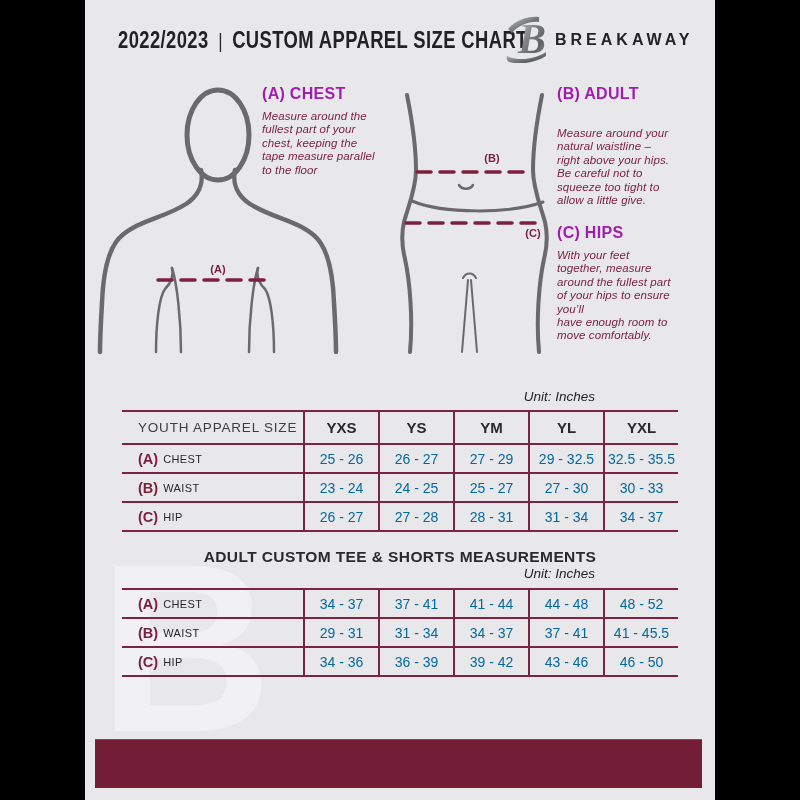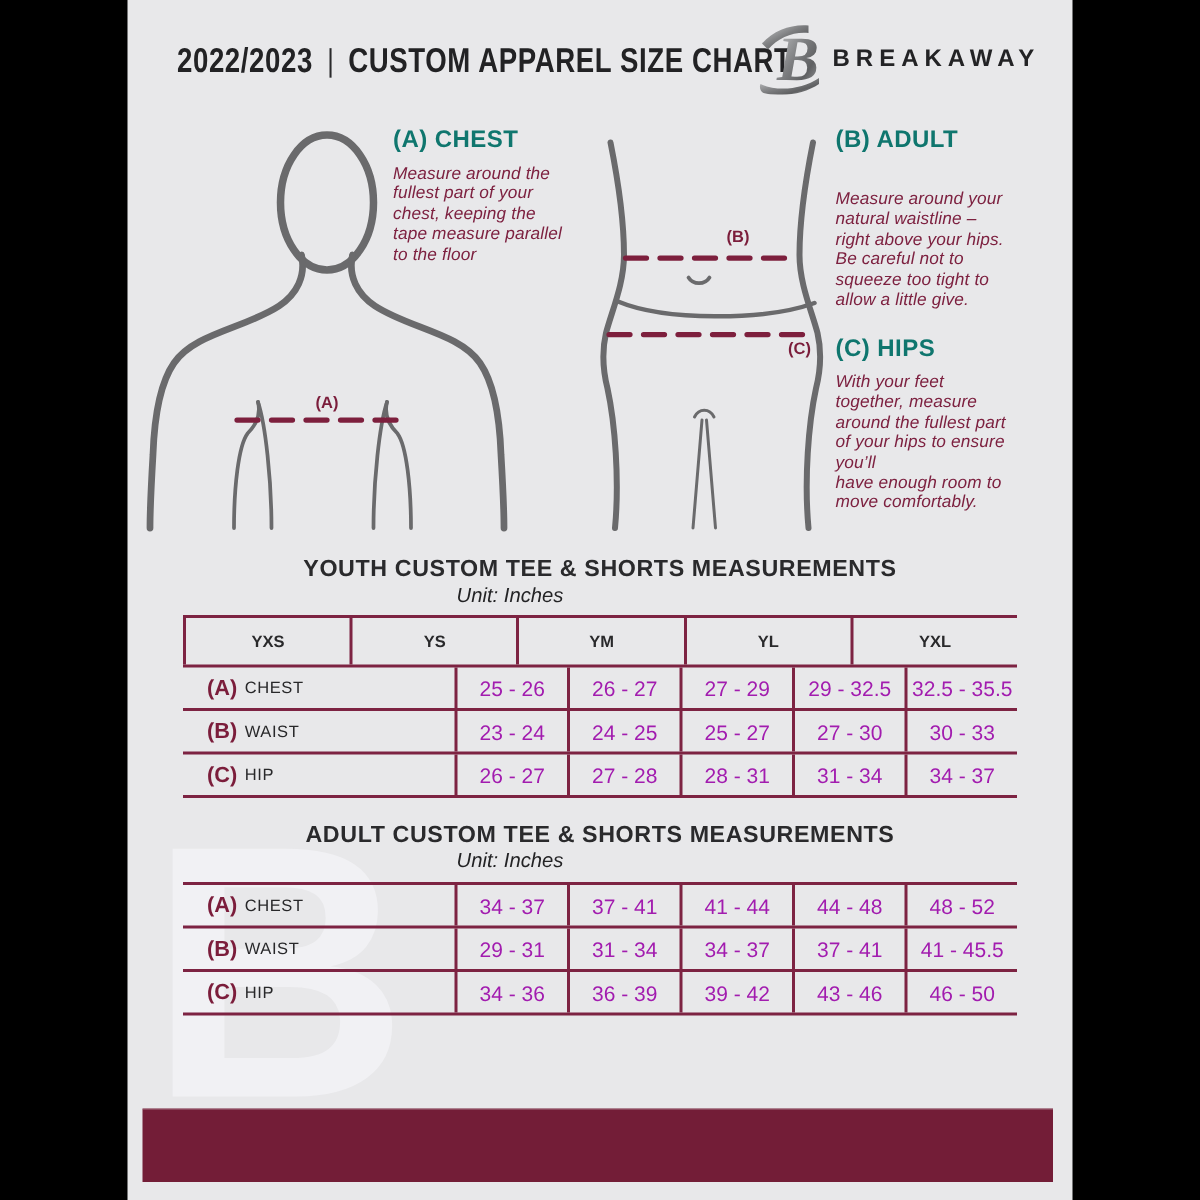--- a/index.html
+++ b/index.html
@@ -15,44 +15,44 @@
   .hdr{position:absolute;left:33px;top:27px;display:flex;align-items:center;gap:9px;
     transform:scaleX(0.8);transform-origin:left center;white-space:nowrap;z-index:2;}
   .hdr-year,.hdr-title{font-size:23px;font-weight:bold;color:#222224;letter-spacing:0.5px;}
   .hdr-sep{font-size:21px;color:#2a2a2c;font-weight:normal;padding:0 3px;}
   .logo{position:absolute;left:421px;top:13px;width:46px;height:50px;z-index:2;}
   .brand{position:absolute;left:470px;top:31px;font-size:16px;font-weight:bold;
     letter-spacing:4px;color:#232325;z-index:2;}
 
   
   .figs{position:absolute;left:0;top:75px;width:630px;height:290px;z-index:1;}
-  .g-head{position:absolute;font-size:16px;font-weight:bold;color:#0f766e;letter-spacing:0.3px;z-index:2;}
+  .g-head{position:absolute;font-size:16px;font-weight:bold;color:#a21caf;letter-spacing:0.3px;z-index:2;}
   .g-txt{position:absolute;font-size:11.5px;font-style:italic;color:#7d2140;line-height:13.4px;
     white-space:pre-line;z-index:2;letter-spacing:0.1px;}
   .marker{position:absolute;width:40px;text-align:center;font-size:11px;font-weight:bold;color:#7b1d3b;z-index:2;}
 
   
   .sec-title{position:absolute;left:0;width:630px;text-align:center;font-size:15.5px;
     font-weight:bold;color:#2a2a2c;letter-spacing:0.4px;z-index:1;}
-  .sec-unit{position:absolute;left:0;width:510px;text-align:center;font-size:13.5px;
+  .sec-unit{position:absolute;left:0;width:510px;text-align:right;font-size:13.5px;
     font-style:italic;color:#232325;z-index:1;}
 
   
   .tbl{position:absolute;left:37px;width:556px;border-top:2px solid #7d2342;
     border-bottom:2px solid #7d2342;z-index:1;}
   .tr{display:flex;height:27px;border-bottom:2px solid #7d2342;}
   .tr.th{height:31px;}
   .tr:last-child{border-bottom:none;}
   .c0{width:181px;display:flex;align-items:center;padding-left:16px;box-sizing:border-box;}
   .cv{flex:1;border-left:2px solid #7d2342;display:flex;align-items:center;justify-content:center;}
   .hdr0{font-size:13.5px;color:#3e3e40;letter-spacing:0.8px;}
-  .szh{font-weight:bold;font-size:11px;color:#29292b;}
+  .szh{font-weight:bold;font-size:15px;color:#29292b;}
   .pfx{font-weight:bold;color:#7b1d3b;margin-right:5px;font-size:14.5px;}
   .rlbl{font-size:11px;color:#28282a;letter-spacing:0.4px;}
-  .val{font-size:14px;color:#a21caf;}
+  .val{font-size:14px;color:#0369a1;}
 
   
   .footer-bar{position:absolute;left:10px;top:739px;width:607px;height:49px;background:#731d37;
     box-shadow:inset 0 1px 0 rgba(255,255,255,0.18);z-index:3;}
 </style>
 </head>
 <body>
 
 <div class="stage">
   <div class="page">
@@ -128,25 +128,25 @@
 
     <div class="g-head" style="left:472px;top:224px;">(C) HIPS</div>
     <div class="g-txt" style="left:472px;top:249px;width:165px;">With your feet
 together, measure
 around the fullest part
 of your hips to ensure
 you’ll
 have enough room to
 move comfortably.</div>
 
-    <div class="sec-title" style="top:371px;">YOUTH CUSTOM TEE &amp; SHORTS MEASUREMENTS</div>
     <div class="sec-unit" style="top:389px;">Unit: Inches</div>
 
     <div class="tbl" style="top:410px;">
       <div class="tr th">
+        <div class="c0 hdr0">YOUTH APPAREL SIZE</div>
         <div class="cv szh">YXS</div>
         <div class="cv szh">YS</div>
         <div class="cv szh">YM</div>
         <div class="cv szh">YL</div>
         <div class="cv szh">YXL</div>
       </div>
       <div class="tr">
         <div class="c0">
           <span class="pfx">(A)</span>
           <span class="rlbl">CHEST</span>

